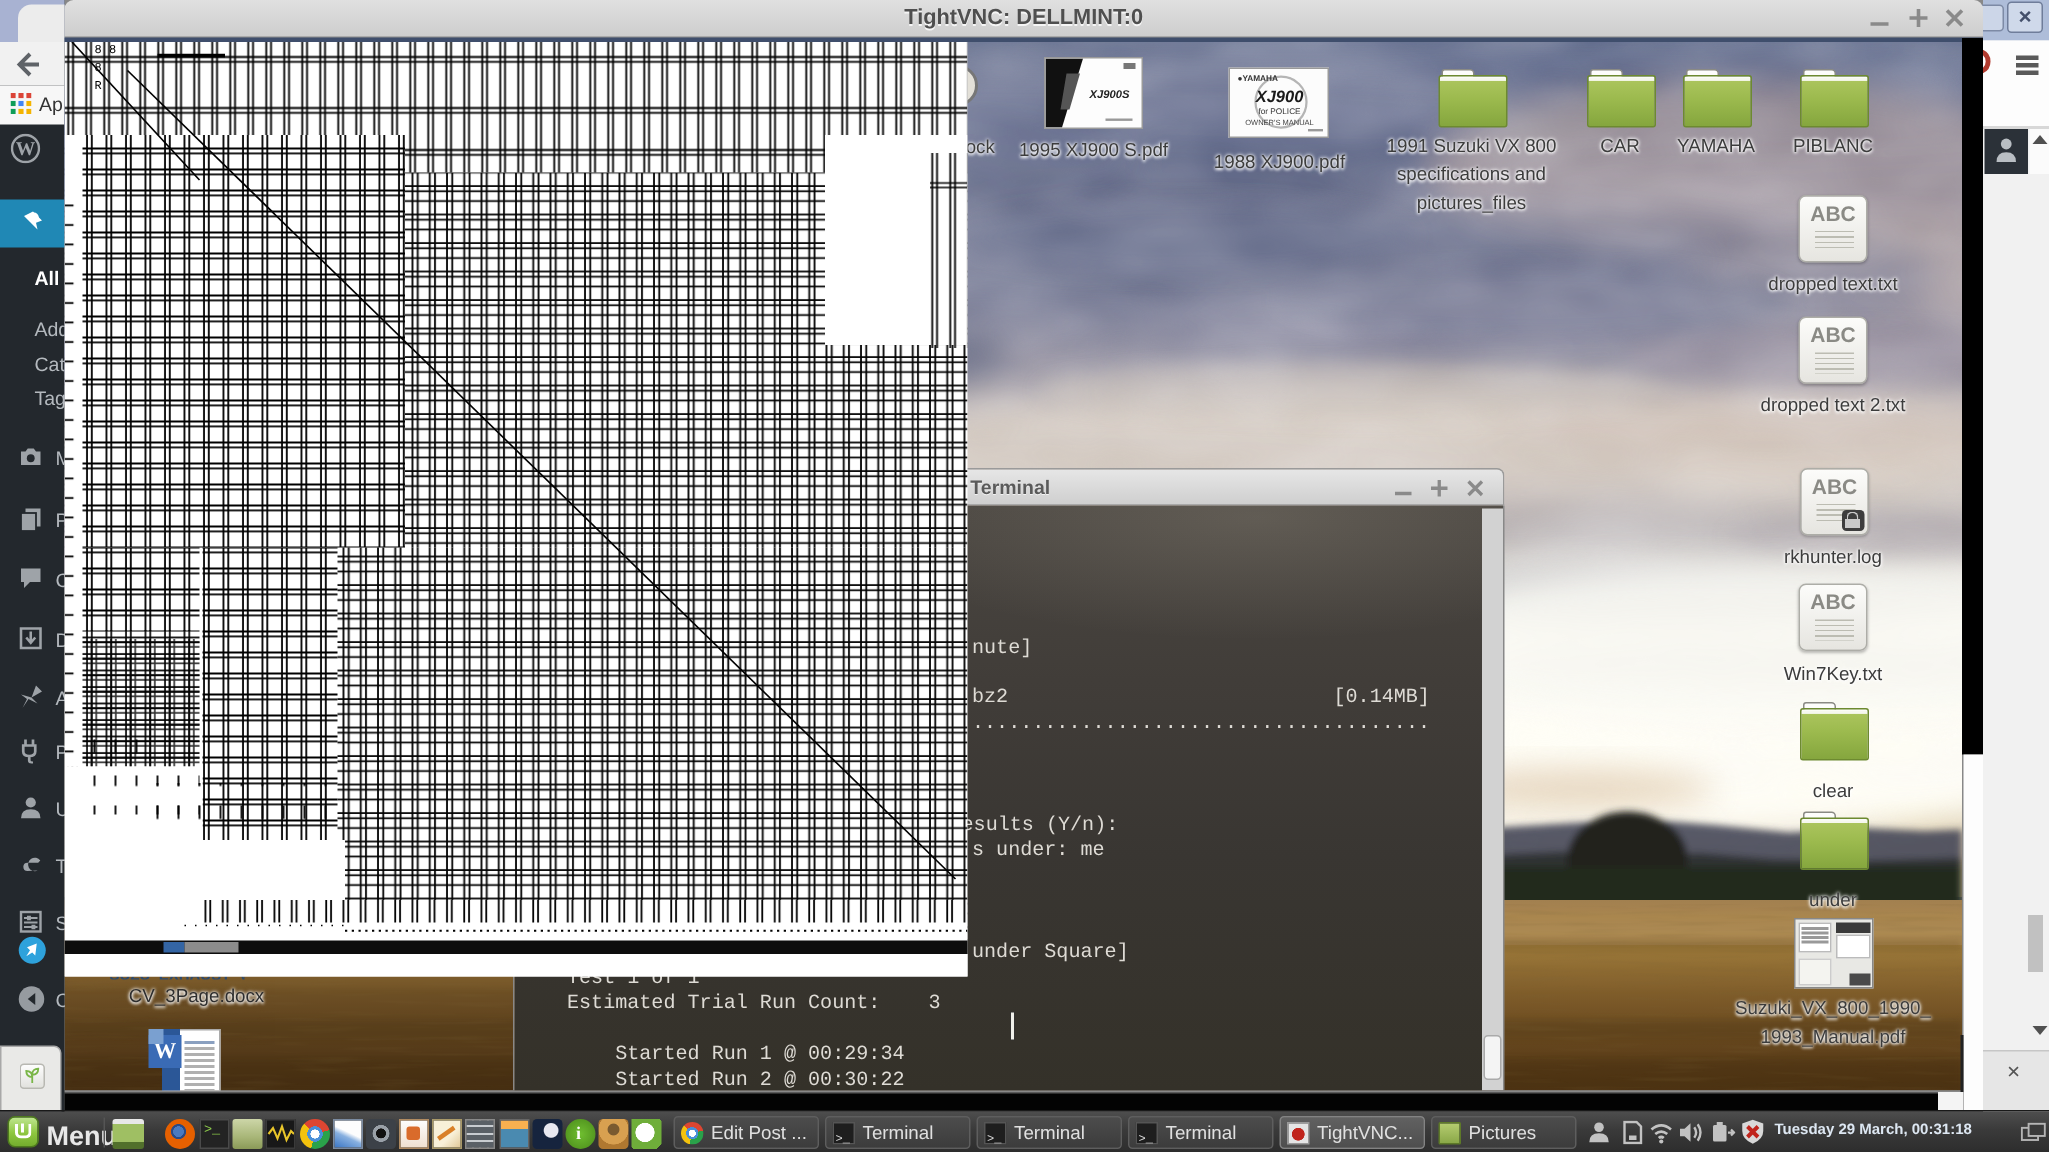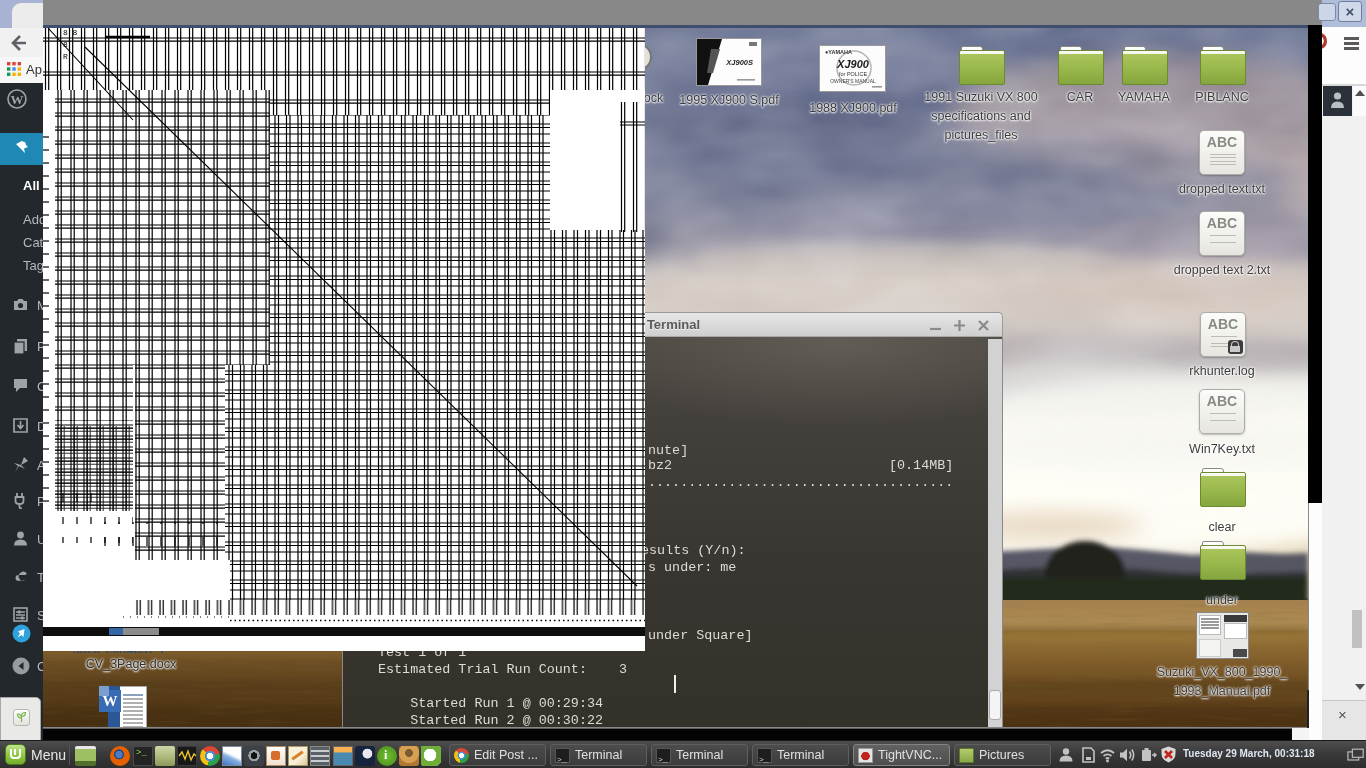--- a/index.html
+++ b/index.html
@@ -145,20 +145,32 @@
     </svg>
     <div class="abs" style="left:31px;top:86px;width:13px;height:30px;background:#fbfbfb;"></div>
     <div class="abs" style="left:33px;top:90px;width:0;height:0;border-left:5px solid transparent;border-right:5px solid transparent;border-bottom:6px solid #505050;"></div>
     <div class="abs" style="left:30px;top:610px;width:10px;height:38px;background:#c1c1c1;"></div>
     <div class="abs" style="left:33px;top:684px;width:0;height:0;border-left:5px solid transparent;border-right:5px solid transparent;border-top:6px solid #505050;"></div>
     <div class="abs" style="left:0;top:700px;width:44px;height:40px;background:#e6e6e6;border-top:1px solid #c6c6c6;"></div>
     <div class="abs" style="left:16px;top:706px;color:#555;font-size:15px;">×</div>
   </div>
 
   <div class="abs" id="vnc" style="left:43px;top:0;width:1279px;height:740px;">
+    <div class="abs" style="left:0;top:0;width:1279px;height:25px;background:linear-gradient(#e0e0e0,#cecece);border-radius:6px 6px 0 0;border-bottom:1px solid #aaa;">
+      <div class="abs" style="left:0;top:4px;width:1279px;text-align:center;color:#4f4f4f;font-weight:bold;font-size:14.5px;text-shadow:0 1px 0 #f5f5f5;">TightVNC: DELLMINT:0</div>
+      <svg class="abs" style="left:1203px;top:5px;" width="14" height="14">
+          <path d="M1,11 H13" stroke="#8a8a8a" stroke-width="2.4"></path>
+        </svg>
+      <svg class="abs" style="left:1229px;top:5px;" width="14" height="14">
+          <path d="M7,1 V13 M1,7 H13" stroke="#8a8a8a" stroke-width="2.4"></path>
+        </svg>
+      <svg class="abs" style="left:1253px;top:5px;" width="14" height="14">
+          <path d="M2,2 L12,12 M12,2 L2,12" stroke="#8a8a8a" stroke-width="2.4"></path>
+        </svg>
+    </div>
     <div class="abs" style="left:0;top:25px;width:1279px;height:3px;background:#3f4e6c;"></div>
 
     <div class="abs" id="desk" style="left:0;top:28px;width:1265px;height:699px;overflow:hidden;">
       <div class="abs" id="wallpaper" style="left:0;top:0;width:1265px;height:699px;">
         <svg width="1265" height="699" viewBox="0 0 1265 699">
           <defs>
             <linearGradient id="sky" x1="0" y1="0" x2="0" y2="1">
               <stop offset="0" stop-color="#606b8b"></stop>
               <stop offset="0.16" stop-color="#6b7190"></stop>
               <stop offset="0.30" stop-color="#83839a"></stop>
@@ -345,21 +357,21 @@
             </svg>
           <svg class="abs" style="left:634px;top:6px;" width="13" height="13">
               <path d="M2,2 L11,11 M11,2 L2,11" stroke="#8a8a8a" stroke-width="2.2"></path>
             </svg>
         </div>
         <div class="abs" style="left:0;top:25px;width:661px;height:390px;background:radial-gradient(ellipse 60% 30% at 75% 2%, rgba(205,195,175,0.18), rgba(0,0,0,0) 70%),linear-gradient(#4a4641 0%,#413d39 30%,#393632 60%,#343129 100%);border-left:1px solid #888;border-right:1px solid #888;"></div>
         <div class="abs" style="left:646px;top:27px;width:14px;height:388px;background:#d2d2d2;"></div>
         <div class="abs" style="left:647px;top:378px;width:12px;height:30px;background:#f4f4f4;border:1px solid #aaa;border-radius:3px;"></div>
         <div class="abs" id="termtext" style="left:0;top:0;width:646px;height:415px;overflow:hidden;
              font-family:'Liberation Mono',monospace;font-size:13.4px;color:#dedbd5;white-space:pre;">
-          <div class="abs" style="left:306px;top:131px;">nute]</div>
+          <div class="abs" style="left:306px;top:113px;">nute]</div>
           <div class="abs" style="left:306px;top:146px;">bz2</div>
           <div class="abs" style="left:547px;top:146px;">[0.14MB]</div>
           <div class="abs" style="left:306px;top:163px;">......................................</div>
           <div class="abs" style="left:291px;top:231px;">results (Y/n):</div>
           <div class="abs" style="left:306px;top:248px;">s under: me</div>
           <div class="abs" style="left:306px;top:316px;">under Square]</div>
           <div class="abs" style="left:36px;top:333px;">Test 1 of 1</div>
           <div class="abs" style="left:36px;top:350px;">Estimated Trial Run Count:    3</div>
           <div class="abs" style="left:36px;top:384px;">    Started Run 1 @ 00:29:34</div>
           <div class="abs" style="left:36px;top:401px;">    Started Run 2 @ 00:30:22</div>
@@ -449,21 +461,21 @@
           <path d="M7.5,12 V6 M7.5,8 C5,8 3.5,6.5 3.5,4 C6,4 7.5,5.5 7.5,8 M7.5,6 C7.5,4 9,2.5 11.5,2.5 C11.5,5 10,6.5 7.5,6.5" stroke="#7ab648" stroke-width="1.2" fill="none"></path>
         </svg>
     </div>
   </div>
 
   <div class="abs" id="taskbar" style="left:0;top:740px;width:1366px;height:28px;background:linear-gradient(#4e4e4e,#3a3a3a 45%,#2d2d2d);border-top:1px solid #191919;color:#dcdcdc;">
     <div class="abs" style="left:5px;top:3px;width:21px;height:21px;background:linear-gradient(#bfe690,#8dc63f 55%,#74ad2e);border-radius:5px;border:1px solid #4e7a1e;">
       <div class="abs" style="left:4px;top:4px;width:11px;height:10px;border:2px solid #fff;border-top:none;border-radius:0 0 4px 4px;"></div>
       <div class="abs" style="left:8px;top:4px;width:2px;height:6px;background:#fff;"></div>
     </div>
-    <div class="abs" style="left:31px;top:6px;font-size:14px;font-weight:normal;color:#e8e8e8;">Menu</div>
+    <div class="abs" style="left:31px;top:6px;font-size:18px;font-weight:bold;color:#e8e8e8;">Menu</div>
     <div class="abs" style="left:69px;top:4px;width:1px;height:20px;background:#555;"></div>
 
     <div class="qi" style="left:75px;background:linear-gradient(#e8e8e8 0 15%,#9fbf63 16% 75%,#52702c 76%);border-radius:2px;width:21px;"></div>
     <div class="qi" style="left:110px;background:radial-gradient(circle at 45% 42%,#4a7ac0 0 22%,#2a4a86 23% 30%,#e66000 33% 72%,#c44d00 100%);border-radius:50%;"></div>
     <div class="qi" style="left:133px;background:#232323;border:1px solid #4a4a4a;">
         <span style="position:absolute;left:2px;top:1px;font-size:9px;color:#8fce4c;font-family:'Liberation Mono';">&gt;_</span>
       </div>
     <div class="qi" style="left:155px;background:linear-gradient(#cdd6a8,#a8b678 60%,#8a9a58);border-radius:2px;"></div>
     <div class="qi" style="left:177px;background:#181818;border:1px solid #3a3a3a;"><svg width="18" height="18">
           <path d="M1,9 L4,5 7,12 10,4 13,13 16,7 18,9" stroke="#e8c52a" stroke-width="1.4" fill="none"></path>

